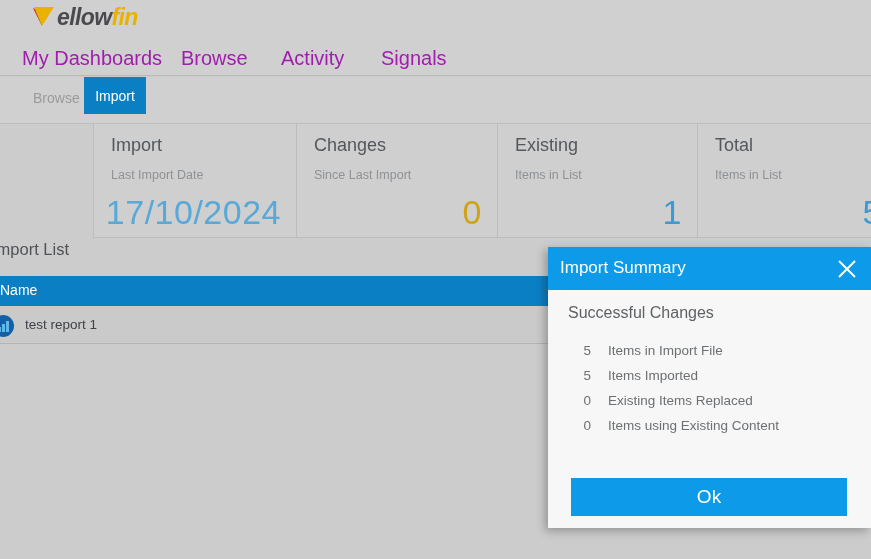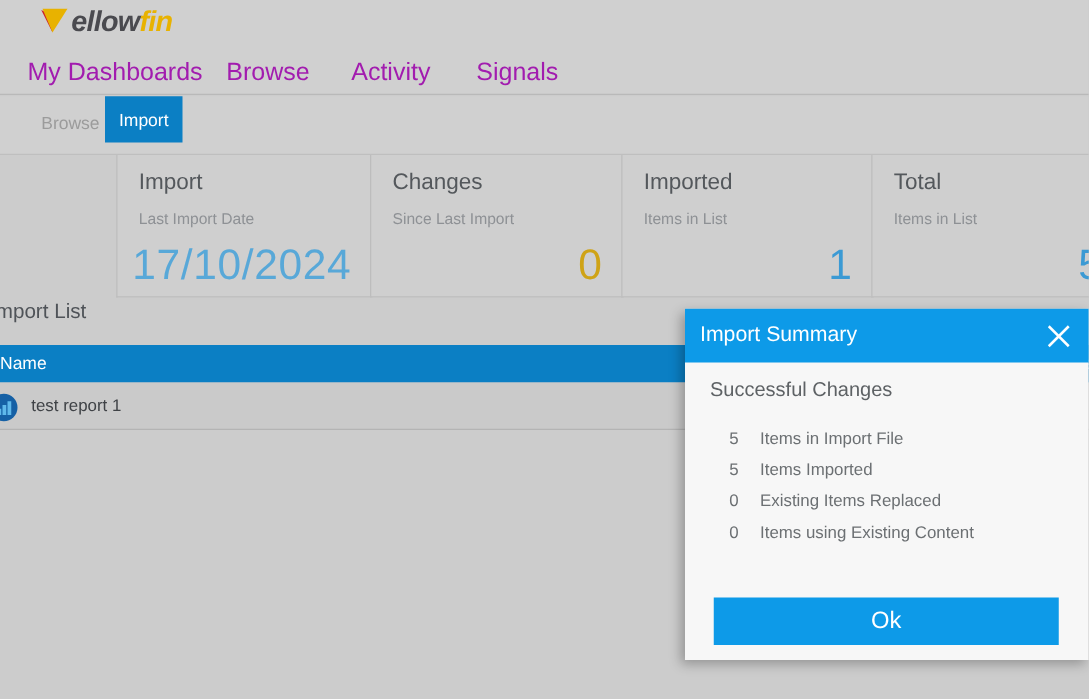--- a/index.html
+++ b/index.html
@@ -209,21 +209,21 @@
       <div class="card-value" style="color:#58a8d8">17/10/2024</div>
     </div>
 
     <div class="card" style="left:296px;width:203px">
       <div class="card-title">Changes</div>
       <div class="card-sub">Since Last Import</div>
       <div class="card-value" style="color:#cfa316">0</div>
     </div>
 
     <div class="card" style="left:497px;width:202px">
-      <div class="card-title">Imported</div>
+      <div class="card-title">Existing</div>
       <div class="card-sub">Items in List</div>
       <div class="card-value" style="color:#3b9ad4">1</div>
     </div>
 
     <div class="card" style="left:697px;width:202px">
       <div class="card-title">Total</div>
       <div class="card-sub">Items in List</div>
       <div class="card-value" style="color:#3b9ad4">5</div>
     </div>
   </div>

